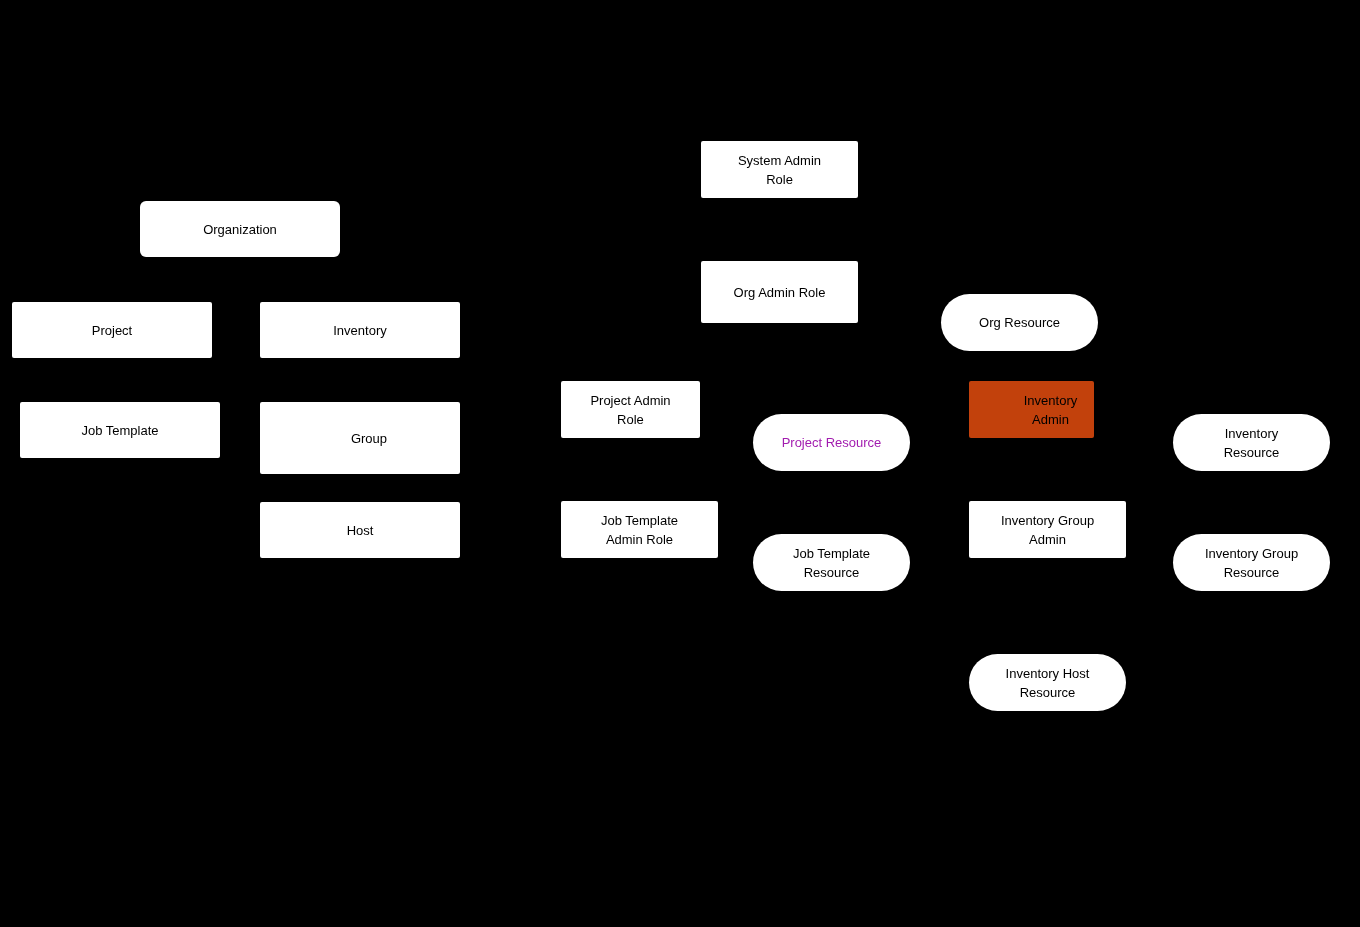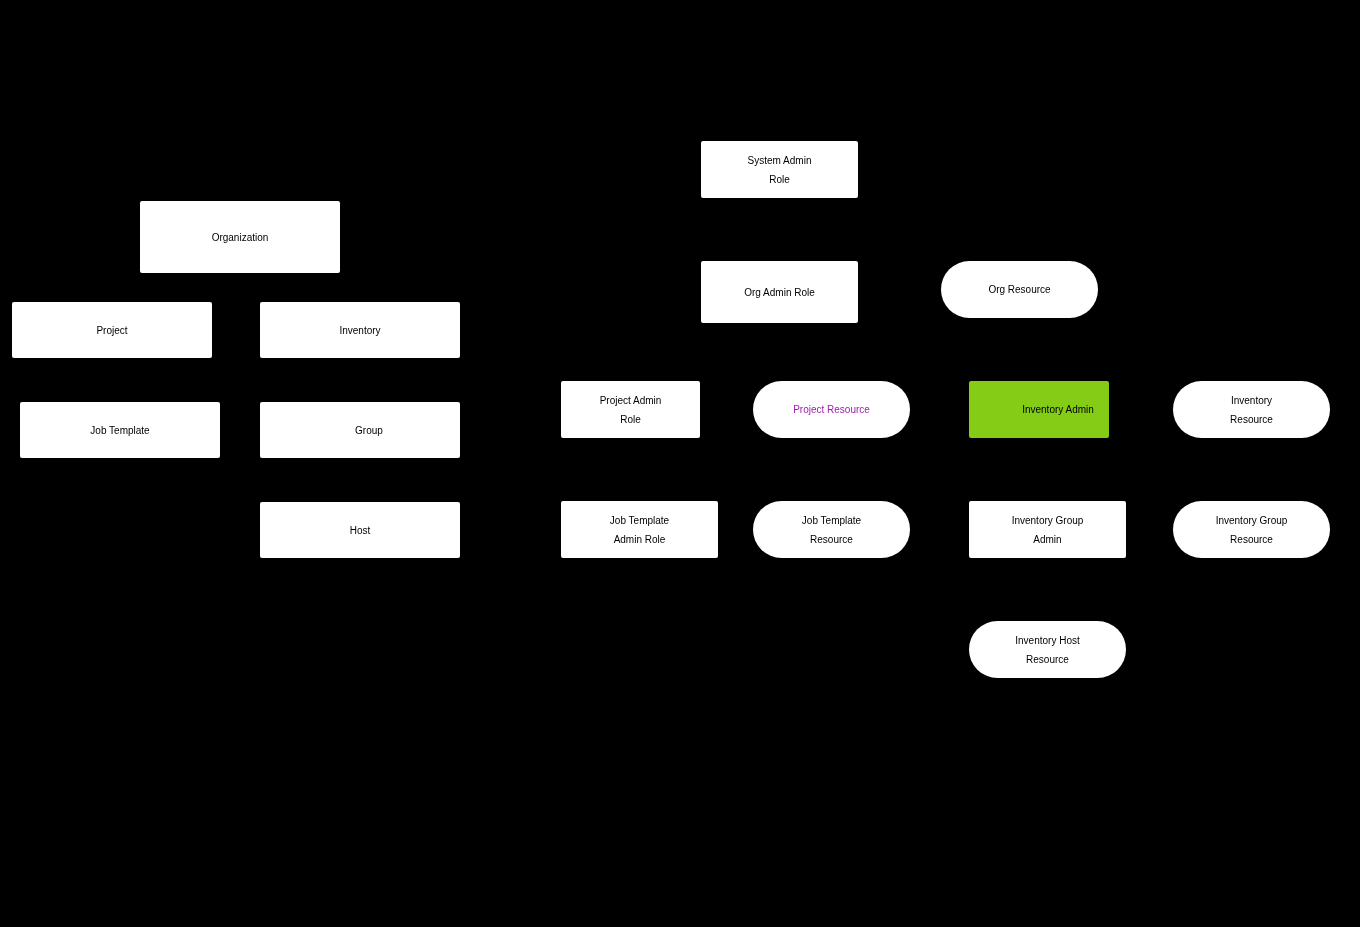--- a/index.html
+++ b/index.html
@@ -16,51 +16,52 @@
     font-family: "Liberation Sans", sans-serif;
   }
   .node {
     position: absolute;
     background: #ffffff;
     color: #000000;
     display: flex;
     align-items: center;
     justify-content: center;
     text-align: center;
-    font-size: 10px;
+    font-size: 13px;
     line-height: 19px;
     box-sizing: border-box;
     padding: 2px 6px;
     white-space: pre-line;
   }
   .rect {
     border-radius: 2px;
   }
   .pill {
     border-radius: 999px;
+    margin-top: 33px;
   }
 </style>
 </head>
 <body>
 
 <div id="canvas" style="background: rgb(0, 0, 0);">
-    <div class="node rect" style="left: 140px; top: 201px; width: 200px; height: 72px; background: rgb(255, 255, 255); color: rgb(0, 0, 0);">Organization</div>
+    <div class="node rect" style="left: 140px; top: 201px; width: 200px; height: 56px; background: rgb(255, 255, 255); color: rgb(0, 0, 0); border-radius: 6px;">Organization</div>
     <div class="node rect" style="left: 12px; top: 302px; width: 200px; height: 56px; background: rgb(255, 255, 255); color: rgb(0, 0, 0);">Project</div>
     <div class="node rect" style="left: 260px; top: 302px; width: 200px; height: 56px; background: rgb(255, 255, 255); color: rgb(0, 0, 0);">Inventory</div>
     <div class="node rect" style="left: 20px; top: 402px; width: 200px; height: 56px; background: rgb(255, 255, 255); color: rgb(0, 0, 0);">Job Template</div>
-    <div class="node rect" style="left: 260px; top: 402px; width: 200px; height: 56px; background: rgb(255, 255, 255); color: rgb(0, 0, 0); padding-left: 24px;">Group</div>
+    <div class="node rect" style="left: 260px; top: 402px; width: 200px; height: 72px; background: rgb(255, 255, 255); color: rgb(0, 0, 0); padding-left: 24px;">Group</div>
     <div class="node rect" style="left: 260px; top: 502px; width: 200px; height: 56px; background: rgb(255, 255, 255); color: rgb(0, 0, 0);">Host</div>
     <div class="node rect" style="left: 701px; top: 141px; width: 157px; height: 57px; background: rgb(255, 255, 255); color: rgb(0, 0, 0);">System Admin
 Role</div>
     <div class="node rect" style="left: 701px; top: 261px; width: 157px; height: 62px; background: rgb(255, 255, 255); color: rgb(0, 0, 0);">Org Admin Role</div>
     <div class="node pill" style="left: 941px; top: 261px; width: 157px; height: 57px; background: rgb(255, 255, 255); color: rgb(0, 0, 0);">Org Resource</div>
     <div class="node rect" style="left: 561px; top: 381px; width: 139px; height: 57px; background: rgb(255, 255, 255); color: rgb(0, 0, 0);">Project Admin
 Role</div>
     <div class="node pill" style="left: 753px; top: 381px; width: 157px; height: 57px; background: rgb(255, 255, 255); color: #a21caf;">Project Resource</div>
-    <div class="node rect" style="left: 969px; top: 381px; width: 140px; height: 57px; background: #84cc16; color: rgb(0, 0, 0); padding-left: 44px;">Inventory Admin</div>
+    <div class="node rect" style="left: 969px; top: 381px; width: 125px; height: 57px; background: #c2410c; color: rgb(0, 0, 0); padding-left: 44px;">Inventory Admin</div>
     <div class="node pill" style="left: 1173px; top: 381px; width: 157px; height: 57px; background: rgb(255, 255, 255); color: rgb(0, 0, 0);">Inventory
 Resource</div>
     <div class="node rect" style="left: 561px; top: 501px; width: 157px; height: 57px; background: rgb(255, 255, 255); color: rgb(0, 0, 0);">Job Template
 Admin Role</div>
     <div class="node pill" style="left: 753px; top: 501px; width: 157px; height: 57px; background: rgb(255, 255, 255); color: rgb(0, 0, 0);">Job Template
 Resource</div>
     <div class="node rect" style="left: 969px; top: 501px; width: 157px; height: 57px; background: rgb(255, 255, 255); color: rgb(0, 0, 0);">Inventory Group
 Admin</div>
     <div class="node pill" style="left: 1173px; top: 501px; width: 157px; height: 57px; background: rgb(255, 255, 255); color: rgb(0, 0, 0);">Inventory Group
 Resource</div>

